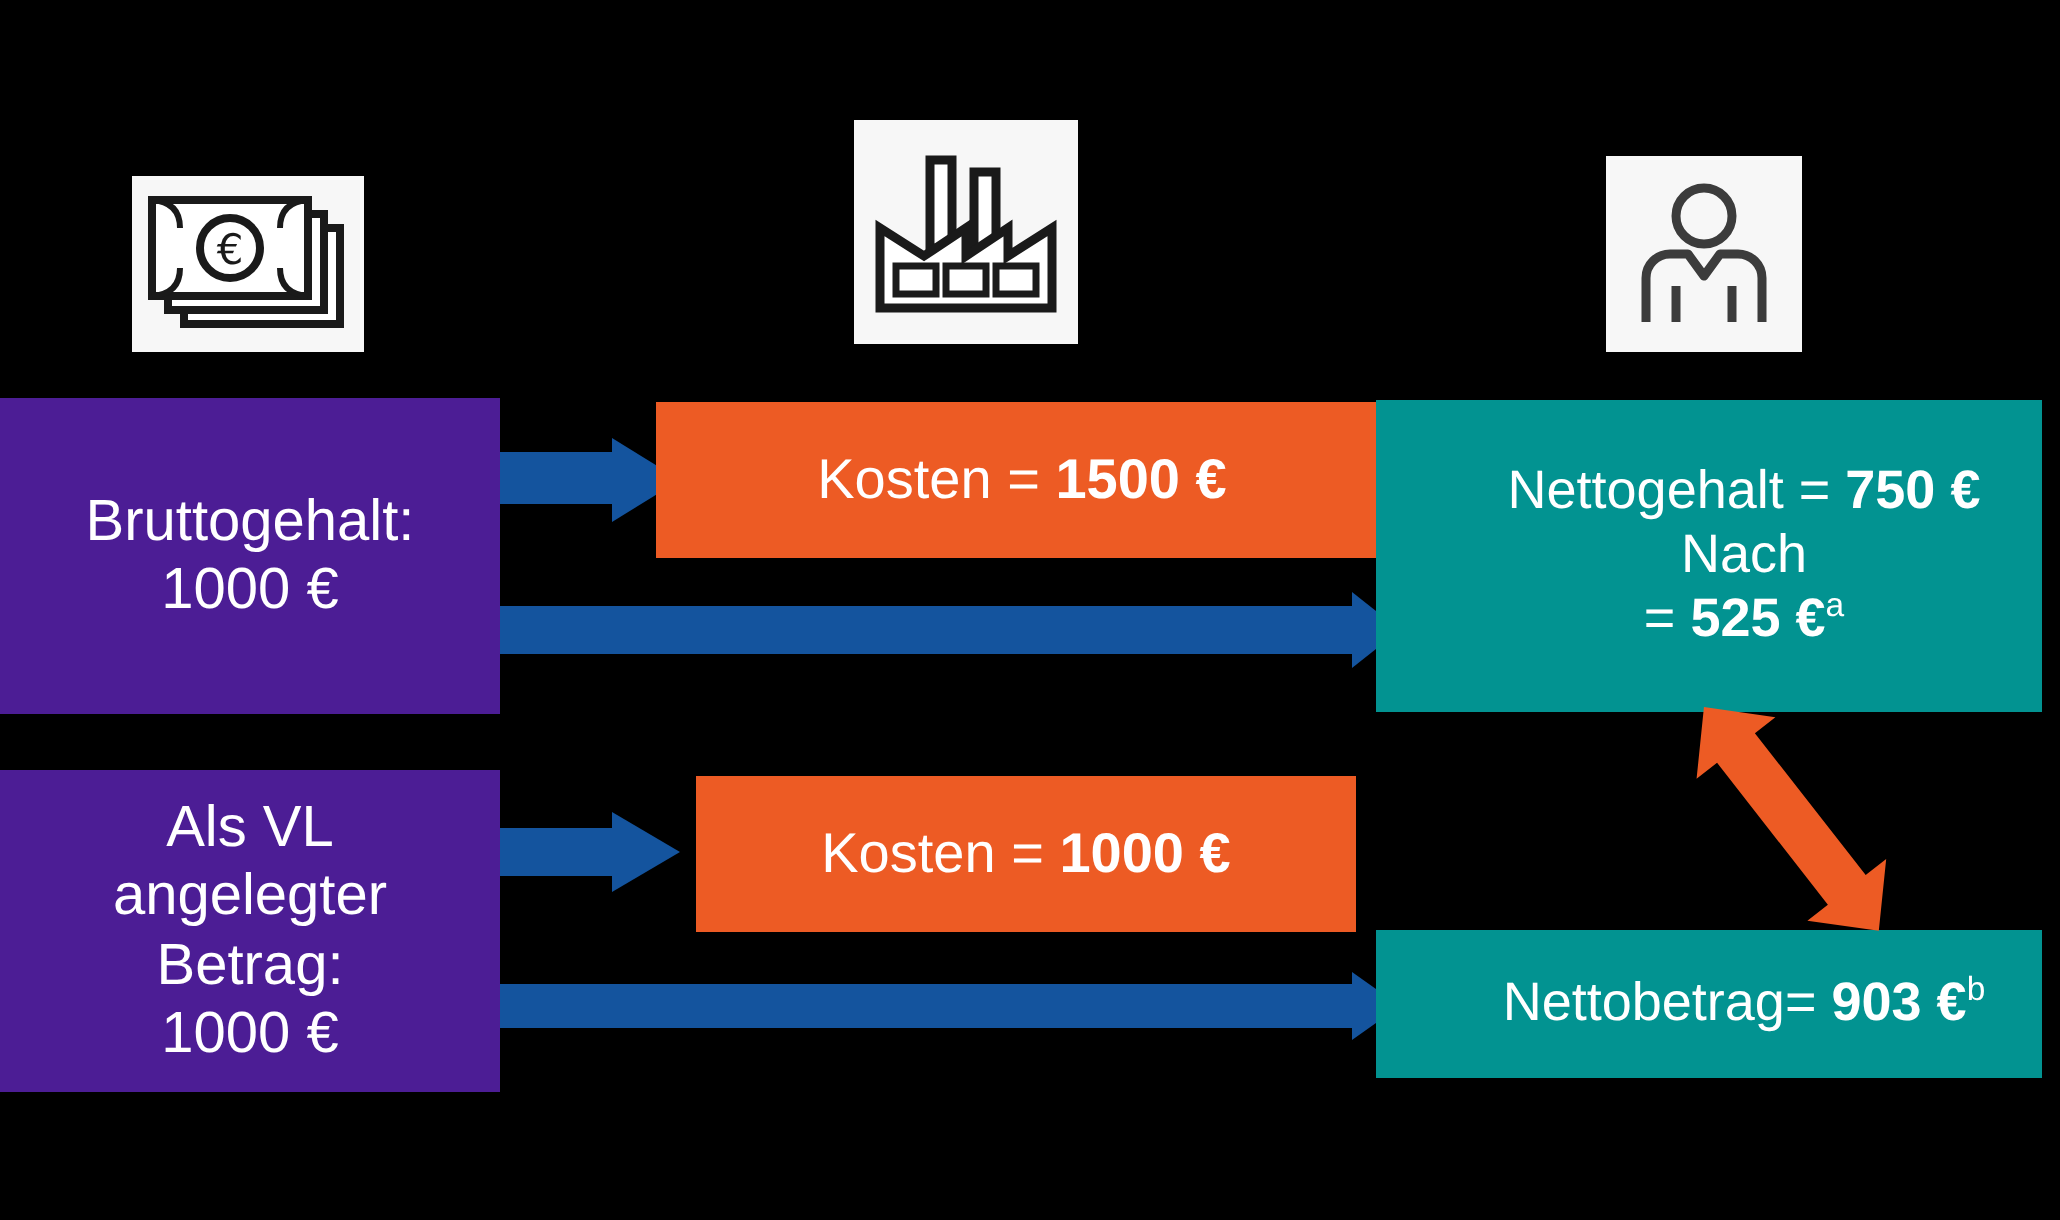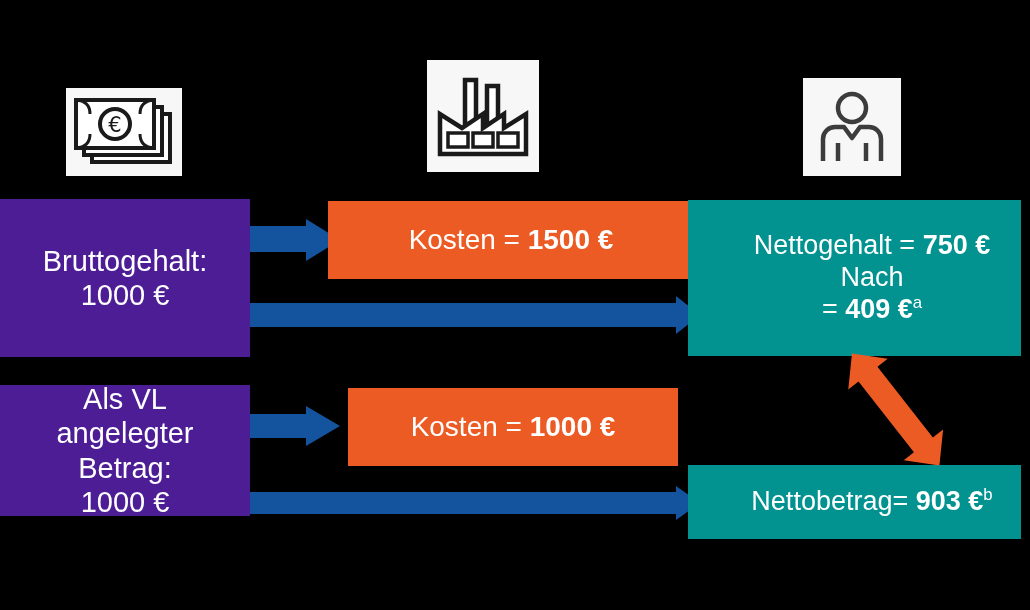--- a/index.html
+++ b/index.html
@@ -41,21 +41,21 @@
     line-height: 1.18;
   }
   .box .ln { display: block; white-space: nowrap; }
   .strong { font-weight: 700; }
 
   .blue { background: #4c1d95; }
   .orange { background: #ED5B24; }
   .teal { background: #029391; padding-left: 35px; }
 
   #box-gross   { left: 0px;   top: 199px; width: 250px; height: 158px; font-size: 29px; }
-  #box-vl      { left: 0px;   top: 385px; width: 250px; height: 131px; font-size: 29px; }
+  #box-vl      { left: 0px;   top: 385px; width: 250px; height: 161px; font-size: 29px; }
   #box-cost-1  { left: 328px; top: 201px; width: 366px; height: 78px;  font-size: 28px; }
   #box-cost-2  { left: 328px; top: 388px; width: 330px; height: 78px;  font-size: 28px; margin-left: 20px; }
   #box-net-1   { left: 688px; top: 200px; width: 333px; height: 156px; font-size: 27px; }
   #box-net-2   { left: 688px; top: 465px; width: 333px; height: 74px;  font-size: 27px; }
 
   .sup { font-size: 0.62em; vertical-align: super; line-height: 0; }
 
   
   .arrow-svg { position: absolute; overflow: visible; }
 </style>
@@ -138,21 +138,21 @@
     <span class="ln"><span>Kosten = </span><span class="strong">1500 €</span></span>
   </div>
 
   <div class="box orange" id="box-cost-2">
     <span class="ln"><span>Kosten = </span><span class="strong">1000 €</span></span>
   </div>
 
   <div class="box teal" id="box-net-1">
     <span class="ln"><span>Nettogehalt = </span><span class="strong">750 €</span></span>
     <span class="ln">Nach</span>
-    <span class="ln"><span>= </span><span class="strong">409 €</span><span class="sup">a</span></span>
+    <span class="ln"><span>= </span><span class="strong">525 €</span><span class="sup">a</span></span>
   </div>
 
   <div class="box teal" id="box-net-2">
     <span class="ln"><span>Nettobetrag= </span><span class="strong">903 €</span><span class="sup">b</span></span>
   </div>
 
   <svg class="arrow-svg" style="left:830px;top:340px;width:140px;height:150px;" viewBox="0 0 140 150">
     <g transform="translate(70,75) rotate(52) translate(-70,-75)">
       <path d="M18 63 L108 63 L108 50 L134 75 L108 100 L108 87 L18 87 L18 100 L-8 75 L18 50 Z" fill="#ED5B24" stroke="none"></path>
     </g>

